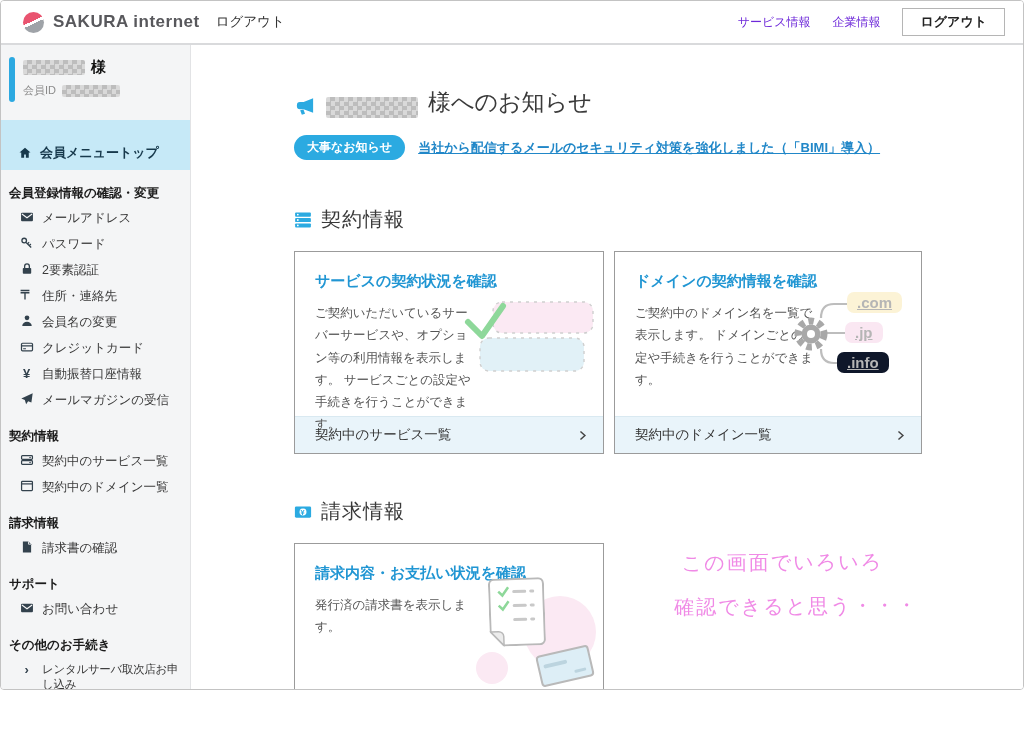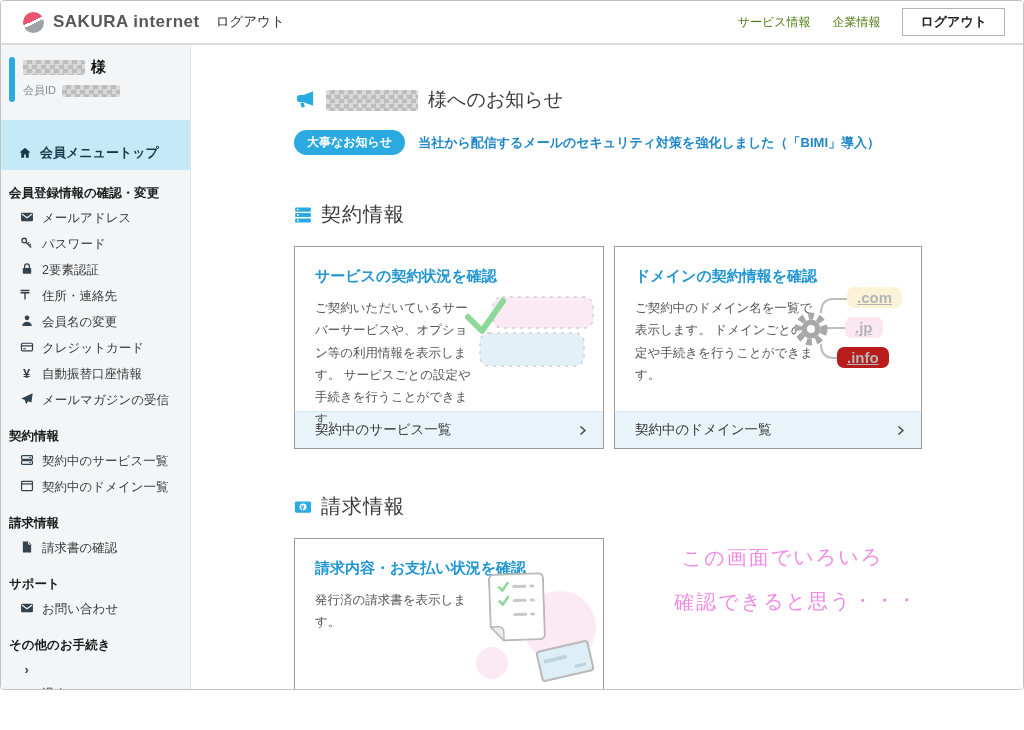--- a/index.html
+++ b/index.html
@@ -5,21 +5,21 @@
   * { margin:0; padding:0; box-sizing:border-box; }
   body { font-family:"Liberation Sans","DejaVu Sans",sans-serif; background:#fff; }
   .window { width:1024px; height:690px; border:1px solid #c3c3c3; border-radius:4px; overflow:hidden; background:#fff; position:relative; }
 
   
   .header { height:44px; display:flex; align-items:center; padding:0 18px 0 22px; border-bottom:2px solid #d9dadc; background:#fff; }
   .logo-mark { width:21px; height:21px; border-radius:50%; background:linear-gradient(155deg,#e95470 44%,#ffffff 44%,#ffffff 54%,#9fa3a8 54%); margin-right:9px; flex:none; }
   .brand { font-size:17px; font-weight:bold; color:#58585c; letter-spacing:.5px; }
   .app-title { font-size:13.5px; color:#333; margin-left:16px; }
   .header-right { margin-left:auto; display:flex; align-items:center; gap:22px; }
-  .hlink { font-size:12px; color:#4d7c0f; cursor:pointer;text-align:center; }
+  .hlink { font-size:12px; color:#6d28d9; cursor:pointer;text-align:center; }
   .logout-btn { font-size:13px; font-weight:bold; color:#222; background:#fff; border:1px solid #b5b5b5; padding:4px 17px; cursor:pointer; font-family:inherit; }
 
   
   .content { display:flex; height:675px; }
   .sidebar { width:190px; flex:none; background:#f4f5f6; border-right:1px solid #e2e3e5; overflow:hidden; }
   .main { flex:1; background:#fff; padding:42px 0 0 103px; position:relative; }
 
   
   .side-user { position:relative; padding:13px 10px 10px 22px; }
   .accent-bar { position:absolute; left:8px; top:12px; width:6px; height:45px; border-radius:3px; background:#2ca9e1; }
@@ -33,25 +33,25 @@
 
   .side-home { margin-top:12px; background:#c6e9f7; padding:24px 10px 8px 16px; display:flex; align-items:center; gap:8px; font-size:13px; font-weight:600; color:#17394c; cursor:pointer; }
   .side-sec-title { padding:15px 10px 3px 8px; font-size:12.5px; font-weight:bold; color:#1b1b1b; }
   .side-item { display:flex; gap:8px; padding:4.5px 6px 4.5px 18px; font-size:12.5px; color:#3a3a3a; cursor:pointer; }
   .side-item.small { font-size:11.5px; letter-spacing:-.3px; }
   .sicon { width:15px; height:15px; display:inline-flex; align-items:center; justify-content:center; flex:none; }
   .sicon svg { width:14px; height:14px; }
   .glyph { font-size:13px; color:#33424d; font-weight:bold; font-style:normal; }
 
   
-  .notice-title { display:flex; align-items:center; gap:10px; font-size:19px; color:#3a3a3a; }
+  .notice-title { display:flex; align-items:flex-end; gap:10px; font-size:23px; color:#3a3a3a; }
   .notice-title svg { width:22px; height:22px; }
   .notice-row { margin-top:17px; display:flex; align-items:center; gap:13px; }
   .badge { background:#2baae1; color:#fff; font-size:12px; font-weight:bold; padding:4px 13px; border-radius:13px; white-space:nowrap; }
-  .notice-link { font-size:13px; font-weight:600; color:#2187c8; cursor:pointer; }
+  .notice-link { font-size:13px; font-weight:600; color:#2187c8; text-decoration:underline; cursor:pointer; }
 
   
   .sec-head { display:flex; align-items:center; gap:9px; font-size:20px; color:#3a3a3a; letter-spacing:1px; }
   .sec-head svg { width:18px; height:18px; }
   .sec-contract { margin-top:46px; }
   .sec-billing { margin-top:44px; }
 
   
   .cards-row { margin-top:18px; display:flex; gap:10px; }
   .card { width:310px; background:#fff; border:1px solid #9b9b9b; }
@@ -63,21 +63,21 @@
   .card-footer { height:37px; background:#e9f4fa; border-top:1px solid #d9e9f1; display:flex; align-items:center; justify-content:space-between; padding:0 14px 0 20px; cursor:pointer; }
   .card-footer-label { font-size:13.5px; color:#333; }
   .chev svg { width:13px; height:13px; display:block; }
 
   .illu1 { position:absolute; right:5px; top:38px; width:160px; height:95px; }
   .illu2 { position:absolute; right:6px; top:36px; width:125px; height:100px; }
   .illu2 svg.bg { position:absolute; inset:0; width:125px; height:100px; }
   .pill { position:absolute; border-radius:7px; font-weight:bold; color:#b5b5b5; font-size:15px; padding:2px 10px;text-decoration:underline; }
   .pill-com { left:57px; top:4px; background:#fcf3d6; }
   .pill-jp { left:55px; top:34px; background:#fae7f2; }
-  .pill-info { left:47px; top:64px; background:#b91c1c; }
+  .pill-info { left:47px; top:64px; background:#0f172a; }
 
   .illu3 { position:absolute; left:185px; top:28px; width:120px; height:132px; }
   .blob { position:absolute; border-radius:50%; background:#fbe9f3; }
   .blob-big { width:72px; height:72px; left:44px; top:24px; }
   .blob-small { width:32px; height:32px; left:-4px; top:80px; }
   .doc { position:absolute; left:9px; top:6px; transform:rotate(-2deg); }
   .ccard { position:absolute; left:58px; top:78px; width:54px; height:32px; background:#ddeef6; border:2px solid #b9b9b9; border-radius:4px; transform:rotate(-13deg); }
   .ccard .stripe { position:absolute; left:4px; top:8px; width:24px; height:4px; background:#bcd4df; border-radius:2px; }
   .ccard .dash { position:absolute; right:5px; bottom:5px; width:12px; height:3px; background:#bcd4df; border-radius:2px; }
 
@@ -241,20 +241,21 @@
               <rect x="1.2" y="3.2" width="13.6" height="9.6" rx="1.2" fill="#33424d"></rect>
               <path d="M2.2 4.6 8 8.8l5.8-4.2" stroke="#f4f5f6" stroke-width="1.3" fill="none"></path>
             </svg>
           </span>
         <span>お問い合わせ</span>
       </div>
 
       <div class="side-sec-title">その他のお手続き</div>
       <div class="side-item small">
         <span class="sicon glyph">›</span>
+        <span>レンタルサーバ取次店お申し込み</span>
       </div>
       <div class="side-item">
         <span class="sicon glyph">›</span>
         <span>退会</span>
       </div>
     </div>
 
     <div class="main">
 
       <div class="notice-title">

